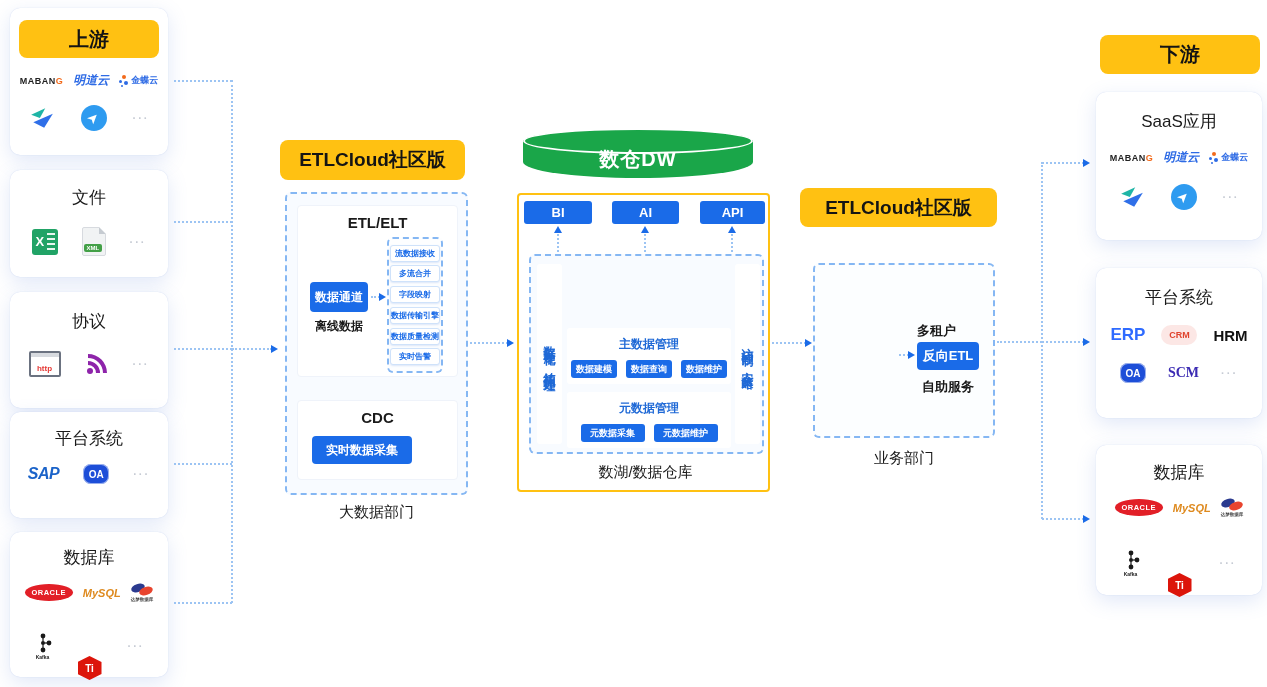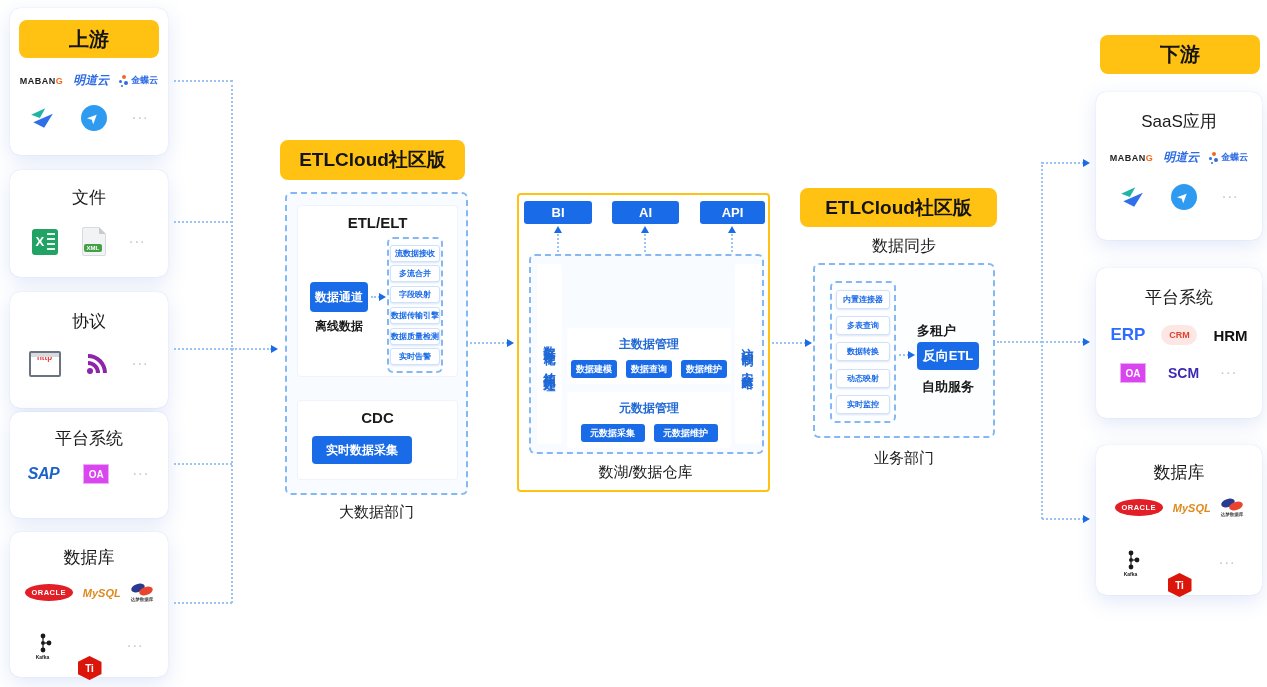--- a/index.html
+++ b/index.html
@@ -47,45 +47,45 @@
   .excel b{color:#fff;font-size:13px;margin-left:4px;}
   .excel i{position:absolute;right:3px;top:4px;width:8px;height:18px;
         background:repeating-linear-gradient(#fff 0 2px,transparent 2px 5px);opacity:.9;}
   .xmlfile{width:22px;height:27px;background:#F1F3F4;border:1px solid #D7DADF;border-radius:2px;
         position:relative;}
   .xmlfile i{position:absolute;right:-1px;top:-1px;width:0;height:0;
         border-left:7px solid #C6CBD1;border-top:7px solid #fff;}
   .xmlfile b{position:absolute;left:1px;bottom:3px;background:#43A047;color:#fff;font-size:6px;
         font-weight:700;padding:1px 3px;border-radius:2px;}
   .httpicon{width:28px;height:22px;background:#fff;border:2px solid #6B7280;border-radius:2px;position:relative;
-        display:flex;align-items:flex-start;justify-content:center;}
+        display:flex;align-items:flex-end;justify-content:center;}
   .httpicon i{position:absolute;top:0;left:0;right:0;height:4px;background:#D7DADF;}
   .httpicon b{color:#E53935;font-size:8px;font-weight:800;margin-bottom:2px;}
   .sap{font-size:16px;font-weight:900;font-style:italic;color:#1B63C9;letter-spacing:-.5px;}
-  .oa{width:26px;height:20px;background:#d946ef;border-radius:0;color:#fff;font-size:10px;font-weight:800;
+  .oa{width:26px;height:20px;background:#1d4ed8;border-radius:8px;color:#fff;font-size:10px;font-weight:800;
         display:flex;align-items:center;justify-content:center;box-shadow:inset 0 0 0 1px rgba(255,255,255,.55);}
   .oracle{width:48px;height:17px;background:#E21F27;border-radius:50%;color:#fff;font-size:7.5px;
         font-weight:800;display:flex;align-items:center;justify-content:center;letter-spacing:.5px;}
   .mysql{font-size:11px;font-weight:800;font-style:italic;color:#DE8A1F;}
   .dameng{display:flex;flex-direction:column;align-items:center;gap:1px;}
   .dm-shape{position:relative;width:22px;height:13px;}
   .dm-shape i{position:absolute;width:14px;height:8px;border-radius:50%;}
   .dm-shape i:nth-child(1){left:0;top:1px;background:#2B3A8F;transform:rotate(-18deg);}
   .dm-shape i:nth-child(2){left:8px;top:4px;background:#E8442E;transform:rotate(-18deg);}
   .dameng b{font-size:4.5px;color:#444;font-weight:700;}
   .kafka{display:flex;flex-direction:column;align-items:center;gap:1px;}
   .kafka b{font-size:5px;color:#222;font-weight:700;}
   .tidb{width:24px;height:24px;background:#DC150B;color:#fff;font-weight:800;font-size:10px;
         display:flex;align-items:center;justify-content:center;
         clip-path:polygon(50% 0,100% 25%,100% 75%,50% 100%,0 75%,0 25%);margin-top:44px;}
   .erp{font-size:17px;font-weight:900;color:#2F6BFF;}
   .crm{width:36px;height:20px;background:#FCE7E5;border-radius:10px;color:#E0442E;font-size:9px;
         font-weight:800;display:flex;align-items:center;justify-content:center;}
   .hrm{font-size:15px;font-weight:900;color:#111;}
-  .scm{font-size:14px;font-weight:900;color:#3B2BB3;}
+  .scm{font-size:14px;font-weight:900;color:#3B2BB3;font-family:Liberation Serif, serif;}
   .birdic{width:26px;height:26px;}
   .plane{width:26px;height:26px;border-radius:50%;background:#2E9BF0;display:flex;align-items:center;
         justify-content:center;}
   .plane b{color:#fff;font-size:12px;transform:rotate(-45deg);line-height:1;}
 
   
   .cyl{position:absolute;left:523px;top:140px;width:230px;height:38px;background:#1AA649;
         border-radius:0 0 115px 115px / 0 0 16px 16px;display:flex;align-items:center;justify-content:center;}
   .cyl::before{content:"";position:absolute;top:-12px;left:0;right:0;height:26px;background:#1AA649;
         border-radius:50%;border:2px solid #fff;box-sizing:border-box;}
@@ -259,20 +259,23 @@
   <div class="wcard" style="left:297px;top:400px;width:161px;height:80px;"></div>
   <div style="position:absolute;left:297px;top:409px;width:161px;text-align:center;font-size:15px;font-weight:700;color:#1a1a1a;">CDC</div>
   <div class="bluebtn" style="left:312px;top:436px;width:100px;height:28px;font-size:12px;">
     <span>实时数据采集</span>
   </div>
   <div class="footer-label" style="left:285px;top:503px;width:183px;">大数据部门</div>
 
   <div class="hline" style="left:470px;top:342px;width:38px;"></div>
   <div class="arrow-r" style="left:507px;top:339px;"></div>
 
+  <div class="cyl">
+    <span>数仓DW</span>
+  </div>
 
   <div class="dwbox">
     <div class="topbtn" style="left:5px;top:6px;width:68px;">
         <span>BI</span>
       </div>
     <div class="topbtn" style="left:93px;top:6px;width:67px;">
         <span>AI</span>
       </div>
     <div class="topbtn" style="left:181px;top:6px;width:65px;">
         <span>API</span>
@@ -326,40 +329,22 @@
 
     <div class="footer-label" style="left:0;top:268px;width:253px;">数湖/数据仓库</div>
   </div>
 
   <div class="hline" style="left:772px;top:342px;width:34px;"></div>
   <div class="arrow-r" style="left:805px;top:339px;"></div>
 
   <div class="yellow" style="left:800px;top:188px;width:197px;height:39px;font-size:19px;">
     <span>ETLCloud社区版</span>
   </div>
-  <div style="position:absolute;left:813px;top:236px;width:182px;text-align:center;font-size:16px;font-weight:500;color:#1a1a1a;">数据同步</div>
 
   <div class="dashbox" style="left:813px;top:263px;width:182px;height:175px;background:#FCFEFF;">
-    <div class="dashbox" style="left:15px;top:16px;width:66px;height:142px;background:#FDFEFF;display:flex;flex-direction:column;align-items:center;justify-content:space-evenly;">
-      <div class="minibtn" style="width:52px;height:17px;">
-          <span>内置连接器</span>
-        </div>
-      <div class="minibtn" style="width:52px;height:17px;">
-          <span>多表查询</span>
-        </div>
-      <div class="minibtn" style="width:52px;height:17px;">
-          <span>数据转换</span>
-        </div>
-      <div class="minibtn" style="width:52px;height:17px;">
-          <span>动态映射</span>
-        </div>
-      <div class="minibtn" style="width:52px;height:17px;">
-          <span>实时监控</span>
-        </div>
-    </div>
     <div class="hline" style="left:84px;top:89px;width:10px;"></div>
     <div class="arrow-r" style="left:93px;top:86px;"></div>
     <div style="position:absolute;left:102px;top:57px;width:62px;text-align:left;font-size:13px;font-weight:700;color:#1a1a1a;">多租户</div>
     <div class="bluebtn" style="left:102px;top:77px;width:62px;height:28px;font-size:13px;">
       <span>反向ETL</span>
     </div>
     <div style="position:absolute;left:102px;top:113px;width:62px;text-align:center;font-size:13px;font-weight:700;color:#1a1a1a;">自助服务</div>
   </div>
   <div class="footer-label" style="left:813px;top:449px;width:182px;">业务部门</div>
 

